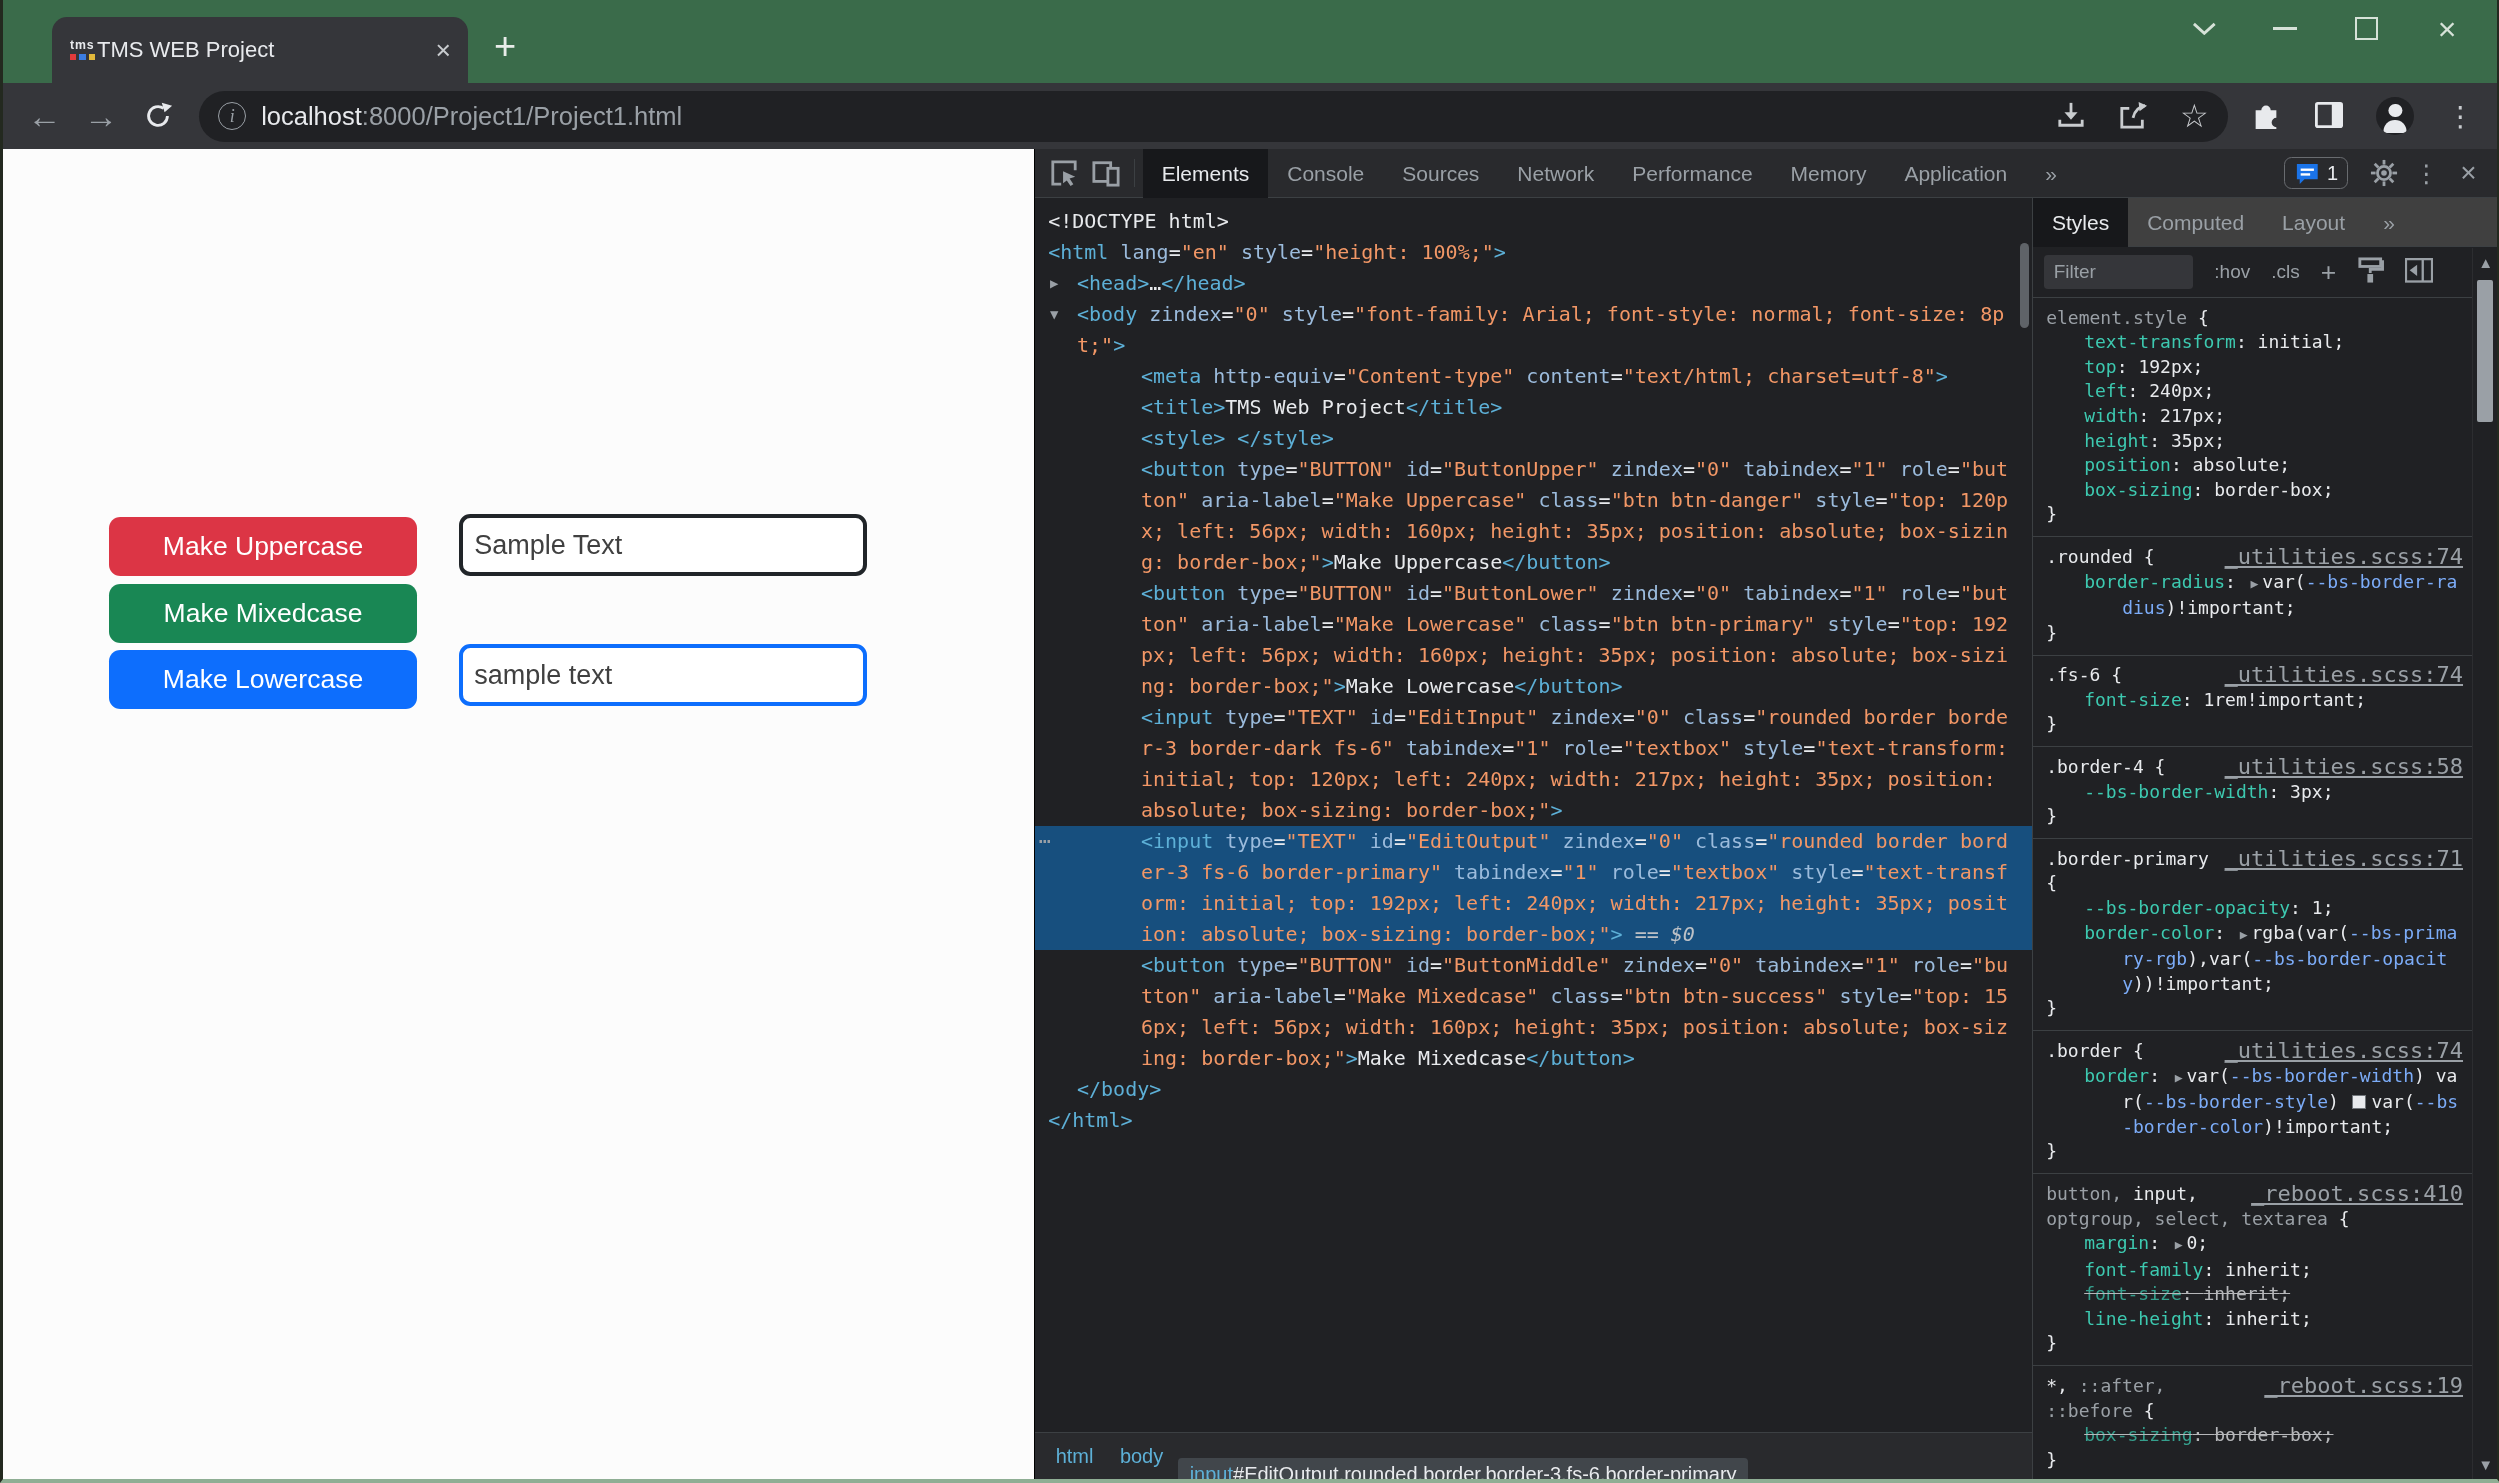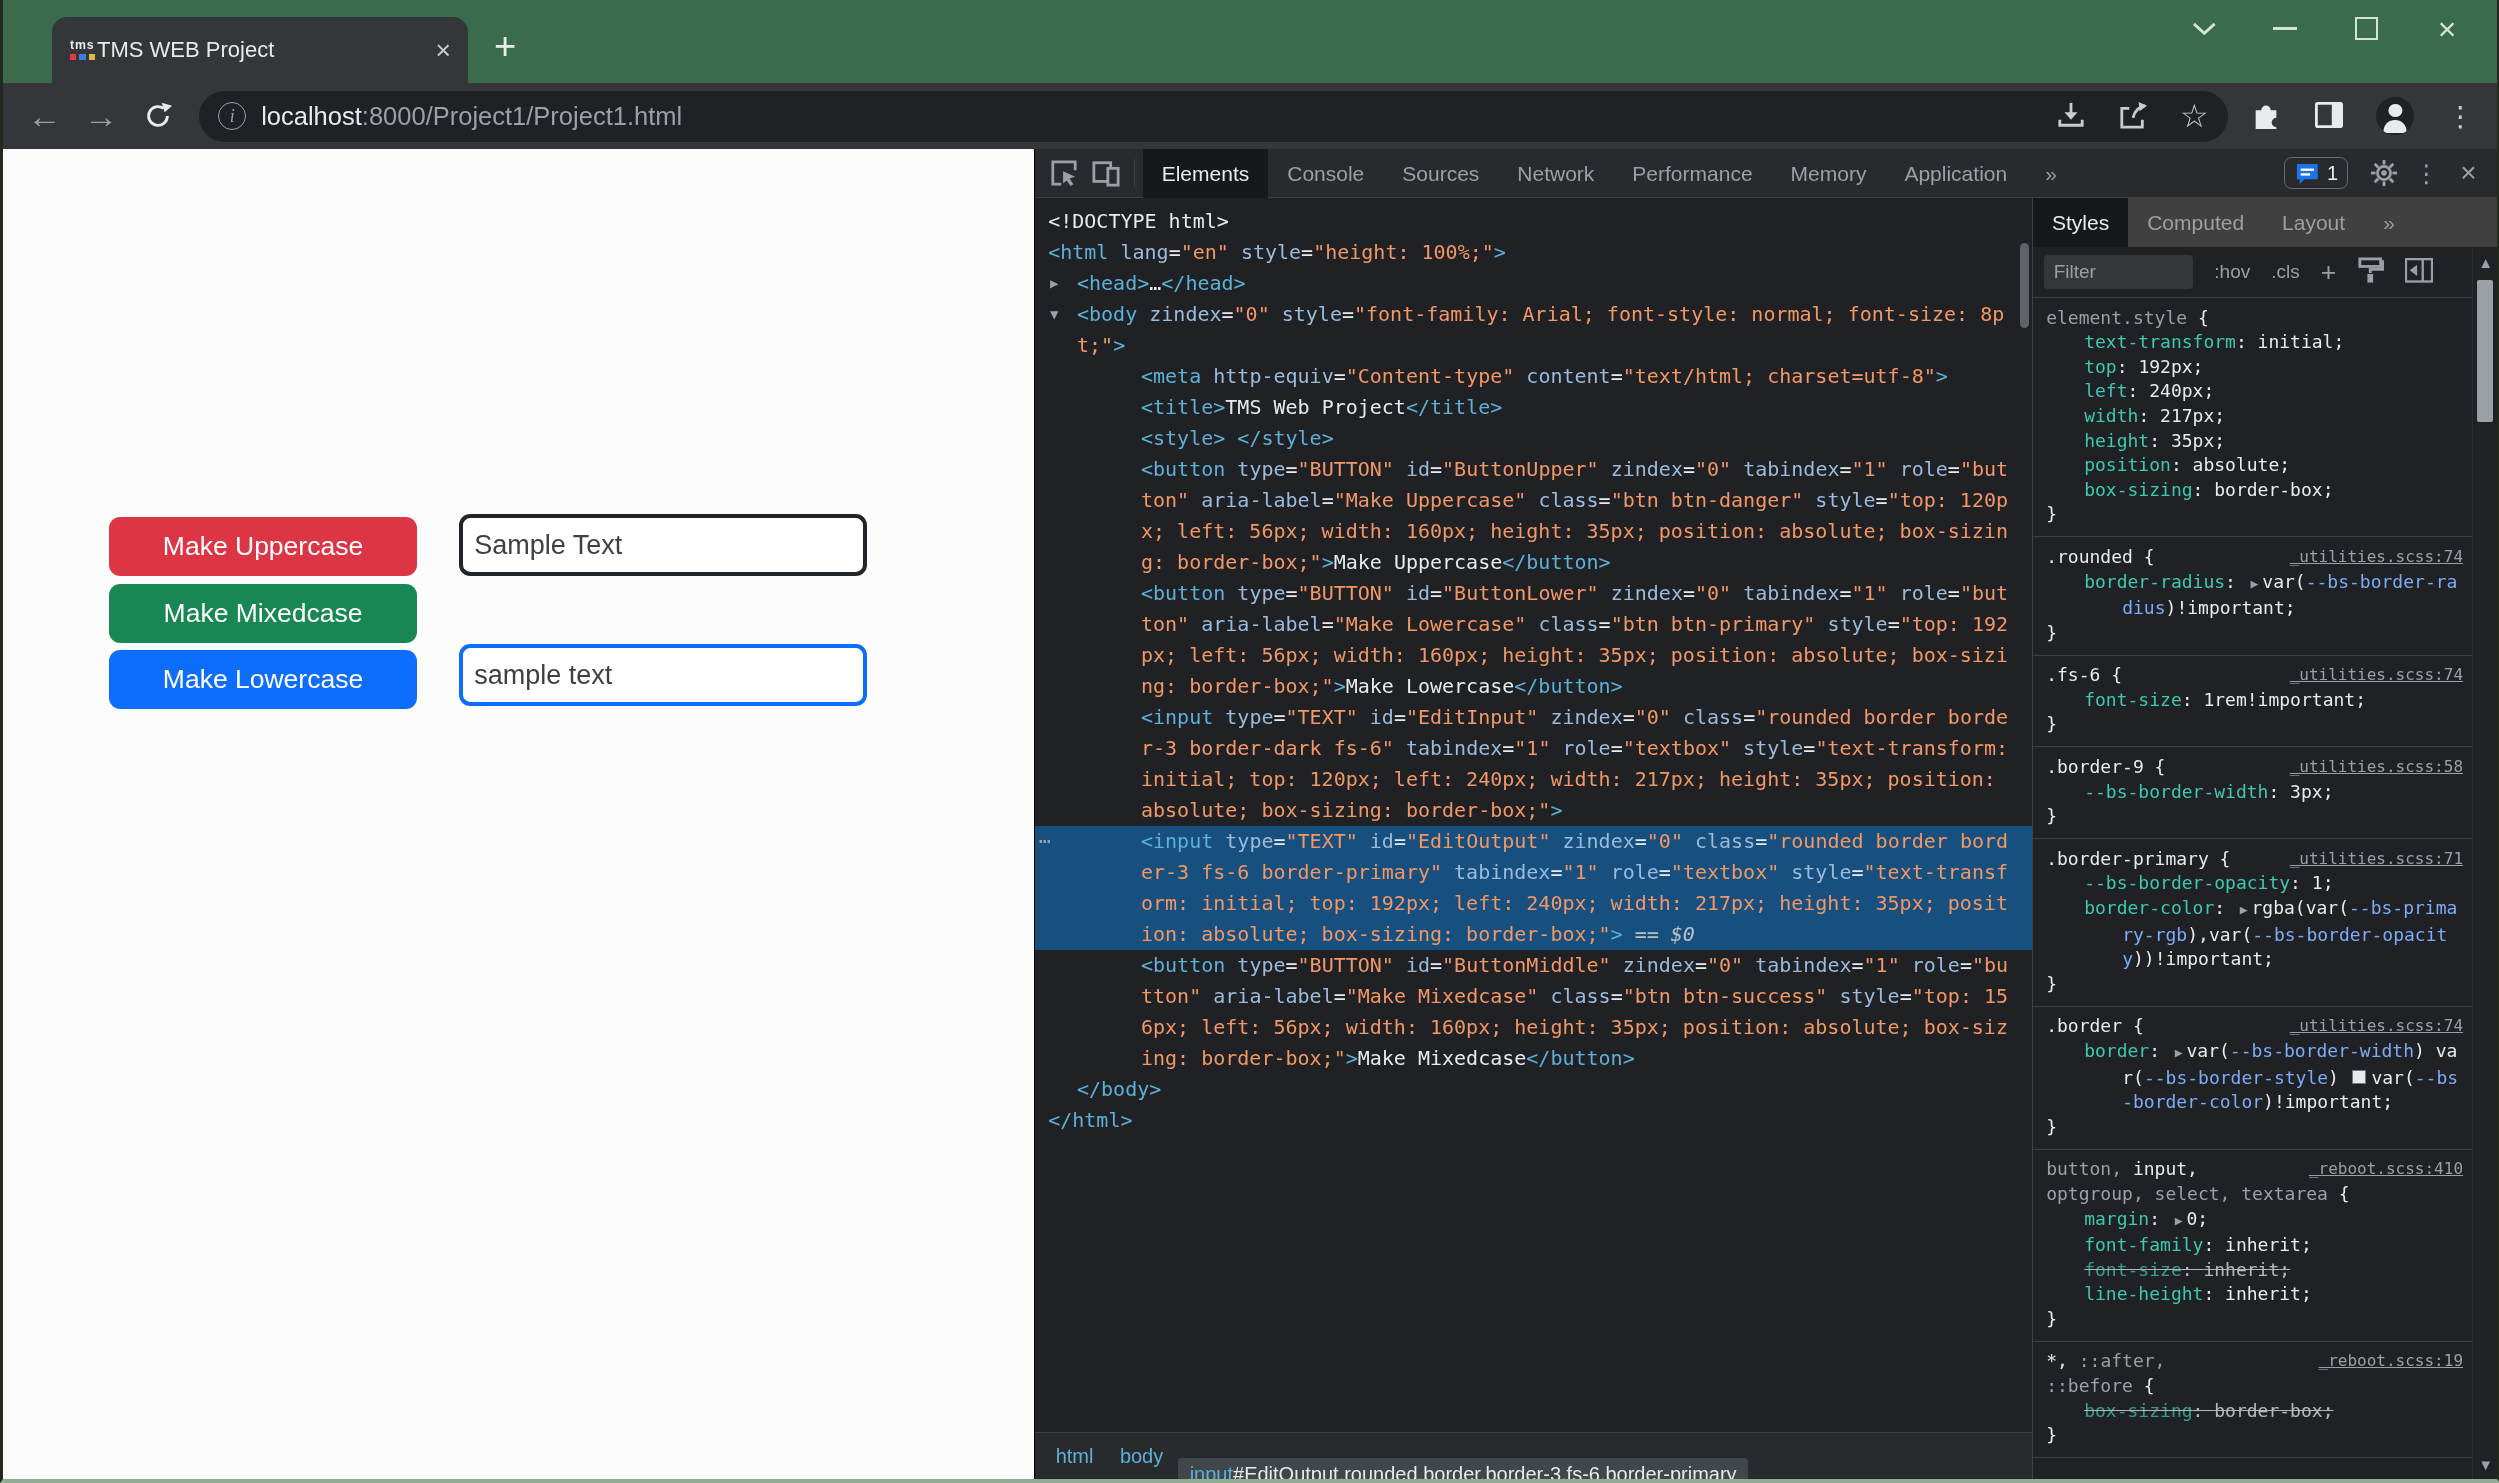--- a/index.html
+++ b/index.html
@@ -85,21 +85,21 @@
   .st-pane { flex:1; border-left:0.9px solid #3c4043; display:flex; flex-direction:column; min-width:0; position:relative; }
   .st-tabs { height:49px; background:#404040; border-bottom:0.9px solid #3c4043; display:flex; align-items:flex-start; flex:0 0 auto; }
   .st-filterrow { height:51px; border-bottom:0.9px solid #3c4043; display:flex; align-items:center; padding:0 11.3px; gap:21px; flex:0 0 auto; }
   .filterbox { width:149px; height:34px; background:#35363a; border-radius:3.8px; color:#9aa0a6; font-size:19px;
                border:none; padding:0 9.4px; font-family:"Liberation Sans", sans-serif; }
   .filterbox::placeholder { color:#9aa0a6; }
   .st-tgl { color:#9aa0a6; font-size:19px; }
   .st-plus { color:#9aa0a6; font-size:26.5px; position:relative; }
   .rules { flex:1; overflow:hidden; font-family:"DejaVu Sans Mono", monospace; font-size:18px; line-height:24.6px; padding-right:24.6px; }
   .rule { border-bottom:0.9px solid #3c4043; padding:7.6px 9.4px 9.4px 13.2px; }
-  .src { float:right; color:#9aa0a6; text-decoration:underline; font-size:16px; }
+  .src { float:right; color:#9aa0a6; text-decoration:underline; font-size:22px; }
   .sel-x { color:#e8eaed; } .sel-d { color:#9aa0a6; }
   .prop { padding-left:76px; text-indent:-38px; white-space:pre-wrap; word-break:break-all; color:#e8eaed; }
   .pn { color:#3dc9b0; }
   .c-vr { color:#7cacf8; }
   .parrow { color:#9aa0a6; font-size:13.2px; padding:0 3.8px; }
   .struck { text-decoration:line-through; opacity:.75; }
   .closebr { color:#e8eaed; }
   .swatch { display:inline-block; width:14px; height:14px; background:#e8eaed; border:0.9px solid #70757a; margin:0 5.7px 0 1.9px; vertical-align:-0.9px; }
   .st-scroll { position:absolute; right:0; top:50px; bottom:0; width:24.6px; background:#202124; border-left:0.9px solid #2c2d30; }
   .st-scroll .arr { position:absolute; left:0; width:24.6px; color:#9aa0a6; font-size:15px; text-align:center; }
@@ -322,21 +322,21 @@
                 <div><span class="src">_utilities.scss:74</span><span><span class="sel-x">.rounded {</span></span></div>
                 <div class="prop"><span class="pn">border-radius</span>: <span class="parrow">▶</span><span class="c-x">var(</span><span class="c-vr">--bs-border-radius</span><span class="c-x">)!important</span>;</div>
                 <div class="closebr">}</div>
               </div>
               <div class="rule">
                 <div><span class="src">_utilities.scss:74</span><span><span class="sel-x">.fs-6 {</span></span></div>
                 <div class="prop"><span class="pn">font-size</span>: <span class="c-x">1rem!important</span>;</div>
                 <div class="closebr">}</div>
               </div>
               <div class="rule">
-                <div><span class="src">_utilities.scss:58</span><span><span class="sel-x">.border-9 {</span></span></div>
+                <div><span class="src">_utilities.scss:58</span><span><span class="sel-x">.border-4 {</span></span></div>
                 <div class="prop"><span class="pn">--bs-border-width</span>: <span class="c-x">3px</span>;</div>
                 <div class="closebr">}</div>
               </div>
               <div class="rule">
                 <div><span class="src">_utilities.scss:71</span><span><span class="sel-x">.border-primary {</span></span></div>
                 <div class="prop"><span class="pn">--bs-border-opacity</span>: <span class="c-x">1</span>;</div>
                 <div class="prop"><span class="pn">border-color</span>: <span class="parrow">▶</span><span class="c-x">rgba(var(</span><span class="c-vr">--bs-primary-rgb</span><span class="c-x">),var(</span><span class="c-vr">--bs-border-opacity</span><span class="c-x">))!important</span>;</div>
                 <div class="closebr">}</div>
               </div>
               <div class="rule">

